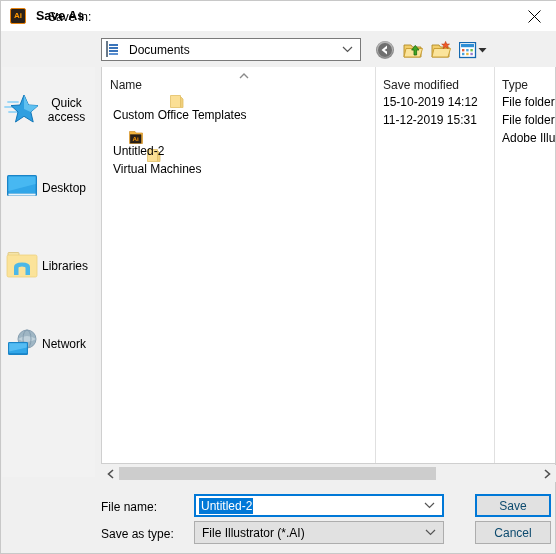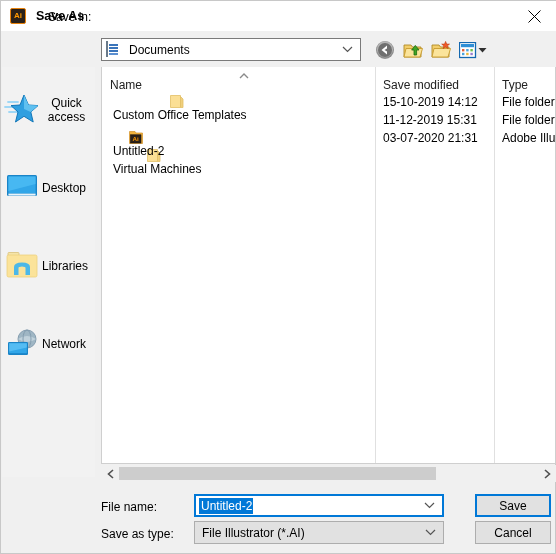--- a/index.html
+++ b/index.html
@@ -314,21 +314,21 @@
   .btn {
     position: absolute;
     left: 474px;
     width: 76px;
     height: 23px;
     background: #e1e1e1;
     border: 1px solid #adadad;
     box-sizing: border-box;
     font-size: 12px;
     font-family: "Liberation Sans", sans-serif;
-    color: #000000;
+    color: #0c4a6e;
     display: flex;
     align-items: center;
     justify-content: center;
     cursor: default;
   }
   .btn-save { top: 493px; border: 2px solid #0078d7; background: #e1e1e1; }
   .btn-cancel { top: 520px; }
 </style>
 </head>
 <body>
@@ -507,21 +507,20 @@
     <div class="row" style="left:11px; top:64px;">
       <span class="ai-ico">
         <svg width="14" height="13" viewBox="0 0 14 13">
           <path d="M0.5 0.5 L6 0.5 L7 2 L13.5 2 L13.5 12.5 L0.5 12.5 Z" fill="#f2b33c" stroke="#d2912a" stroke-width="0.7"></path>
           <rect x="1.5" y="3.8" width="10.5" height="8.2" fill="#2b2118" stroke="#151010" stroke-width="0.6"></rect>
           <text x="6.7" y="10.3" font-family="Liberation Sans, sans-serif" font-size="6.2" font-weight="bold" fill="#ff9a00" text-anchor="middle">Ai</text>
         </svg>
       </span>
       <span>Untitled-2</span>
     </div>
-    <div class="row" style="left:281px; top:64px;">03-07-2020 21:31</div>
     <div class="row" style="left:400px; top:64px;">Adobe Illu</div>
   </div>
 
   <div class="hscroll">
     <div class="hs-arrow hs-left">
       <svg width="8" height="10" viewBox="0 0 8 10">
         <polyline points="6,1 1.5,5 6,9" fill="none" stroke="#505050" stroke-width="1.6"></polyline>
       </svg>
     </div>
     <div class="hs-thumb"></div>

